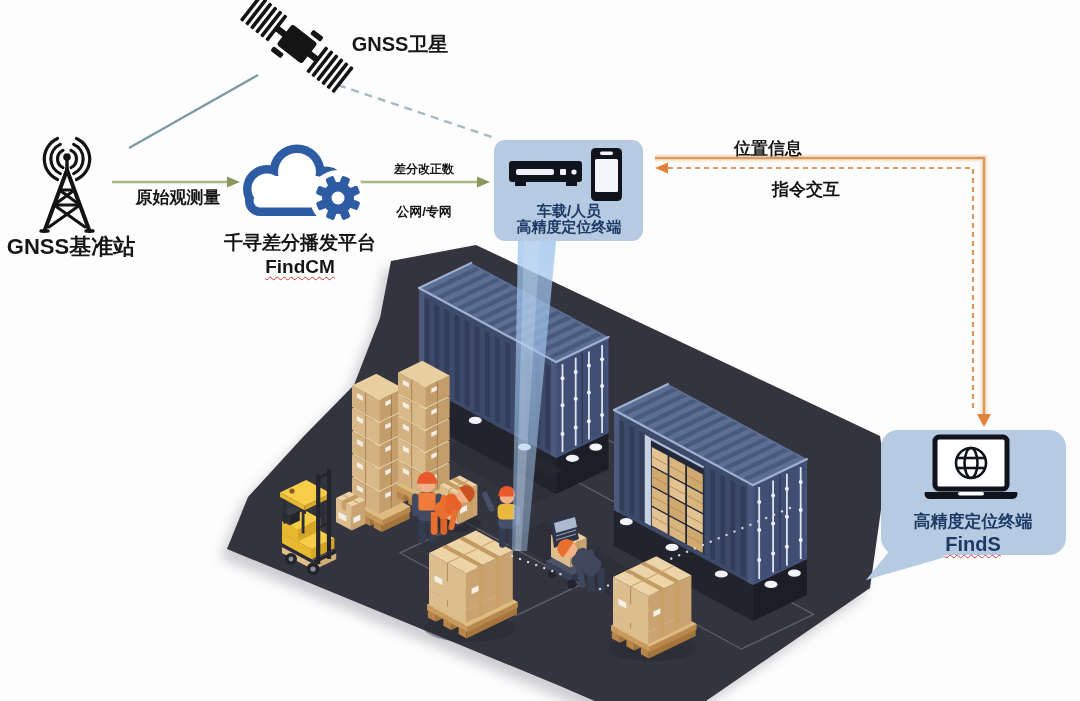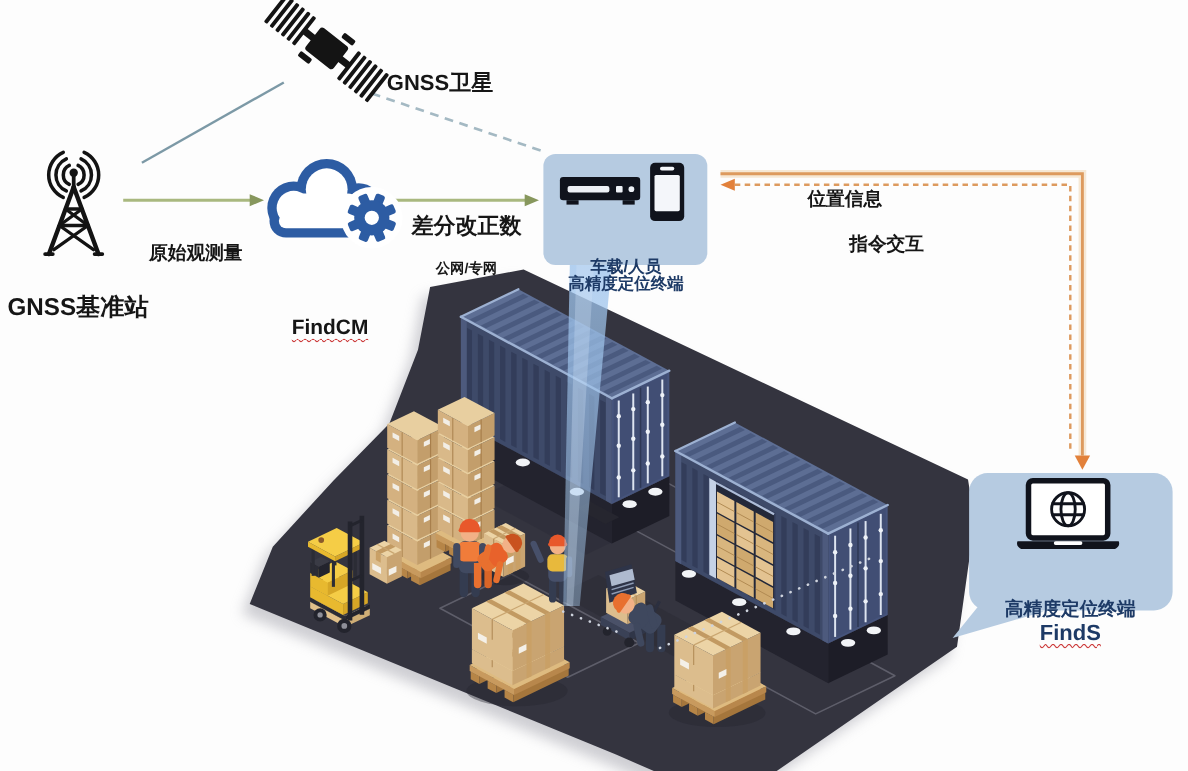--- a/index.html
+++ b/index.html
@@ -1,20 +1,20 @@
 <!DOCTYPE html>
 <html><head>
 <meta charset="utf-8">
 <style>
   html,body{margin:0;padding:0;background:#fdfdfd;}
   .canvas{position:relative;width:1080px;height:701px;background:#fdfdfd;overflow:hidden;
           font-family:"Liberation Sans",sans-serif;}
   .canvas svg{position:absolute;left:0;top:0;}
   .lbl{position:absolute;font-weight:bold;color:#161616;text-align:right;
-       line-height:1.25;white-space:nowrap;transform:translateX(-50%);margin-top:32px;}
+       line-height:1.25;white-space:nowrap;transform:translateX(-50%);}
   .navy{color:#1d3a66;}
   .runder{text-decoration:underline wavy #cc3b3b 1px;text-underline-offset:3px;}
 </style>
 </head>
 <body>
 
 <div class="canvas">
 <svg width="1080" height="701" viewBox="0 0 1080 701">
 <defs>
 <linearGradient id="beamG" x1="0" y1="0" x2="0" y2="1">
@@ -609,22 +609,23 @@
 </g>
 <path d="M 925 492 h 92 a 5 5 0 0 1 -5 7 h -82 a 5 5 0 0 1 -5 -7 z" fill="#10131c"></path>
 <rect x="958" y="492" width="26" height="3.4" rx="1.7" fill="#ffffff"></rect>
 </g>
       </g>
 </svg>
 
 <div class="lbl" style="left:400px;top:32px;font-size:20px">GNSS卫星</div>
 <div class="lbl" style="left:71px;top:233px;font-size:22px">GNSS基准站</div>
 <div class="lbl" style="left:178px;top:187px;font-size:17px">原始观测量</div>
-<div class="lbl" style="left:424px;top:162px;font-size:20px">差分改正数</div>
+<div class="lbl" style="left:424px;top:162px;font-size:12px">差分改正数</div>
 <div class="lbl" style="left:424px;top:204px;font-size:13px">公网/专网</div>
+<div class="lbl" style="left:300px;top:231px;font-size:19px">千寻差分播发平台</div>
 <div class="lbl runder" style="left:300px;top:255px;font-size:19px">FindCM</div>
 <div class="lbl navy" style="left:569px;top:202px;font-size:15px">车载/人员</div>
 <div class="lbl navy" style="left:569px;top:218px;font-size:15px">高精度定位终端</div>
 <div class="lbl" style="left:768px;top:138px;font-size:17px">位置信息</div>
 <div class="lbl" style="left:806px;top:179px;font-size:17px">指令交互</div>
 <div class="lbl navy" style="left:973px;top:511px;font-size:17px">高精度定位终端</div>
 <div class="lbl navy runder" style="left:973px;top:532px;font-size:20px">FindS</div>
 </div>
 
 </body></html>

